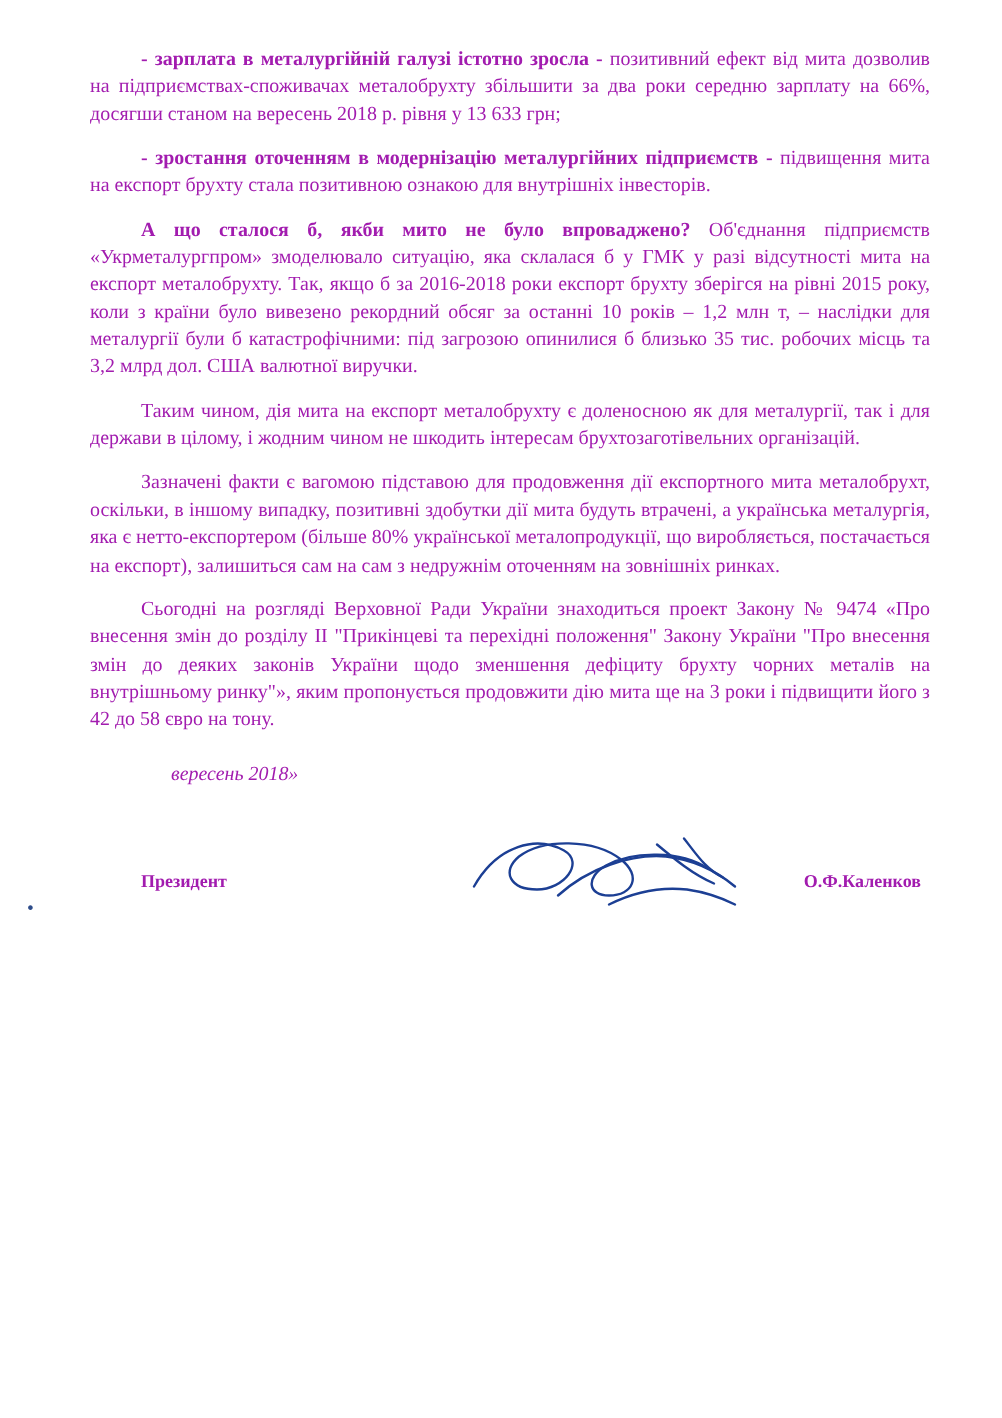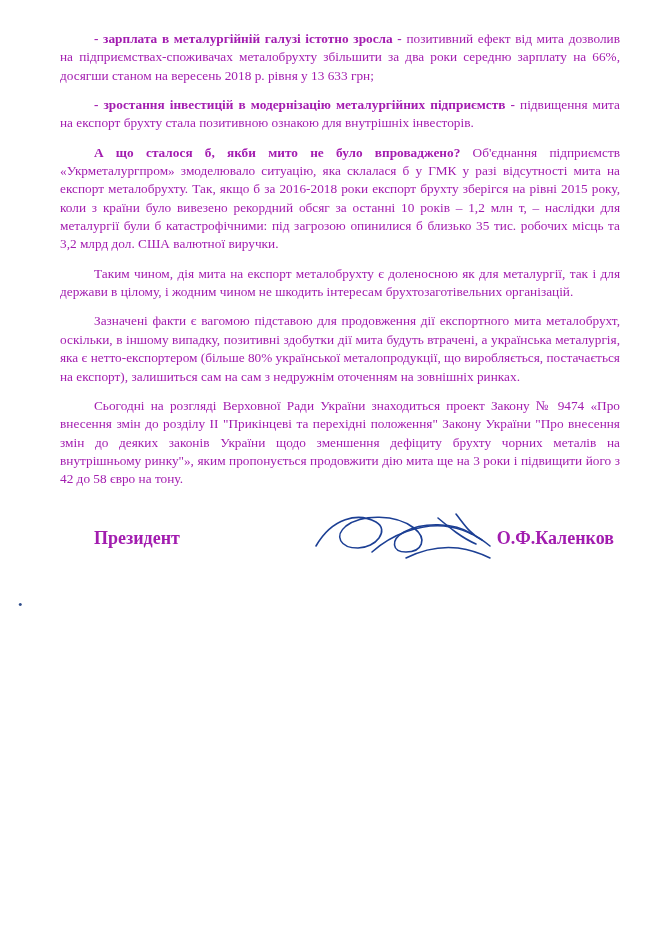--- a/index.html
+++ b/index.html
@@ -48,26 +48,26 @@
     display: block;
     text-indent: 54px;
   }
   .para.regards {
     text-indent: 34px;
     margin-top: 14px;
     margin-bottom: 0;
   }
   .signature-row {
     position: relative;
-    margin-top: 37px;
+    margin-top: 54px;
     display: flex;
     justify-content: space-between;
     align-items: flex-end;
     padding: 0 6px 0 34px;
-    font-size: 18px;
+    font-size: 12px;
   }
   .sign-title,
   .sign-name {
     font-weight: bold;
     white-space: nowrap;
   }
   .signature-mark {
     position: absolute;
     left: 250px;
     bottom: -18px;
@@ -96,41 +96,42 @@
 
   <div class="left-mark">•</div>
 
   <div class="doc-body">
 
     <p class="para dash-para">
       <span class="bold">- зарплата в металургійній галузі істотно зросла - </span><span>позитивний ефект від мита дозволив на підприємствах-споживачах металобрухту збільшити за два роки середню зарплату на 66%, досягши станом на вересень 2018 р. рівня у 13 633 грн;</span>
     </p>
 
     <p class="para dash-para">
-      <span class="bold">- зростання інвестицій в модернізацію металургійних підприємств - </span><span>підвищення мита на експорт брухту стала позитивною ознакою для внутрішніх інвесторів.</span>
+      <span class="bold">- зростання оточенням в модернізацію металургійних підприємств - </span><span>підвищення мита на експорт брухту стала позитивною ознакою для внутрішніх інвесторів.</span>
     </p>
 
     <p class="para">
       <span class="bold">А що сталося б, якби мито не було впроваджено? </span><span>Об'єднання підприємств «Укрметалургпром» змоделювало ситуацію, яка склалася б у ГМК у разі відсутності мита на експорт металобрухту. Так, якщо б за 2016-2018 роки експорт брухту зберігся на рівні 2015 року, коли з країни було вивезено рекордний обсяг за останні 10 років – 1,2 млн т, – наслідки для металургії були б катастрофічними: під загрозою опинилися б близько 35 тис. робочих місць та 3,2 млрд дол. США валютної виручки.</span>
     </p>
 
     <p class="para">
       <span>Таким чином, дія мита на експорт металобрухту є доленосною як для металургії, так і для держави в цілому, і жодним чином не шкодить інтересам брухтозаготівельних організацій.</span>
     </p>
 
     <p class="para">
       <span>Зазначені факти є вагомою підставою для продовження дії експортного мита металобрухт, оскільки, в іншому випадку, позитивні здобутки дії мита будуть втрачені, а українська металургія, яка є нетто-експортером (більше 80% української металопродукції, що виробляється, постачається на експорт), залишиться сам на сам з недружнім оточенням на зовнішніх ринках.</span>
     </p>
 
     <p class="para">
       <span>Сьогодні на розгляді Верховної Ради України знаходиться проект Закону № 9474 «Про внесення змін до розділу II "Прикінцеві та перехідні положення" Закону України "Про внесення змін до деяких законів України щодо зменшення дефіциту брухту чорних металів на внутрішньому ринку"», яким пропонується продовжити дію мита ще на 3 роки і підвищити його з 42 до 58 євро на тону.</span>
     </p>
 
 
     <p class="para attachment">
+      <span class="cont">вересень 2018»</span>
     </p>
 
 
     <div class="signature-row">
       <span class="sign-title">Президент</span>
       <span class="sign-name">О.Ф.Каленков</span>
 
       <svg class="signature-mark" viewBox="0 0 200 60" xmlns="http://www.w3.org/2000/svg">
         <g fill="none" stroke="#1c3f94" stroke-width="1.6" stroke-linecap="round">
           <path d="M6 38 C 22 10, 48 4, 66 14 C 80 22, 66 40, 48 40 C 30 40, 24 28, 36 18 C 52 6, 86 6, 104 20 C 118 31, 112 44, 96 44 C 82 44, 80 32, 94 24 C 112 14, 144 14, 162 26"></path>

